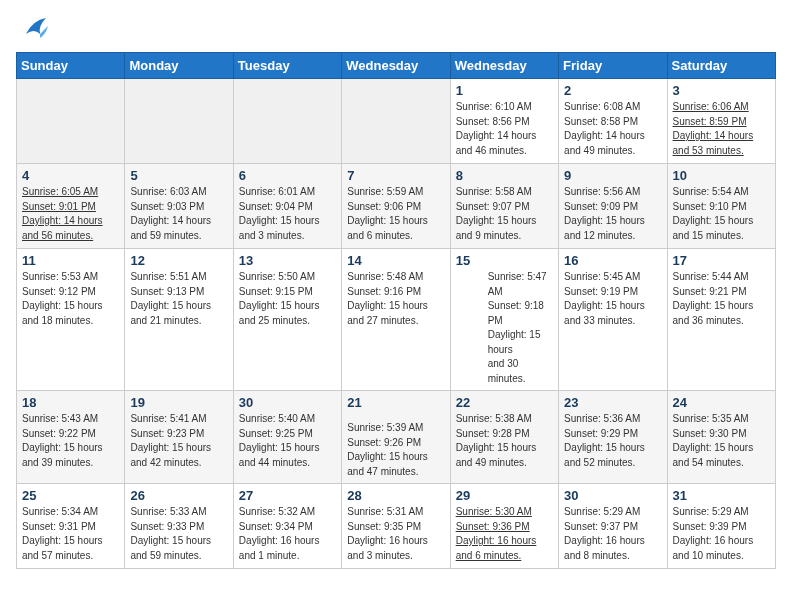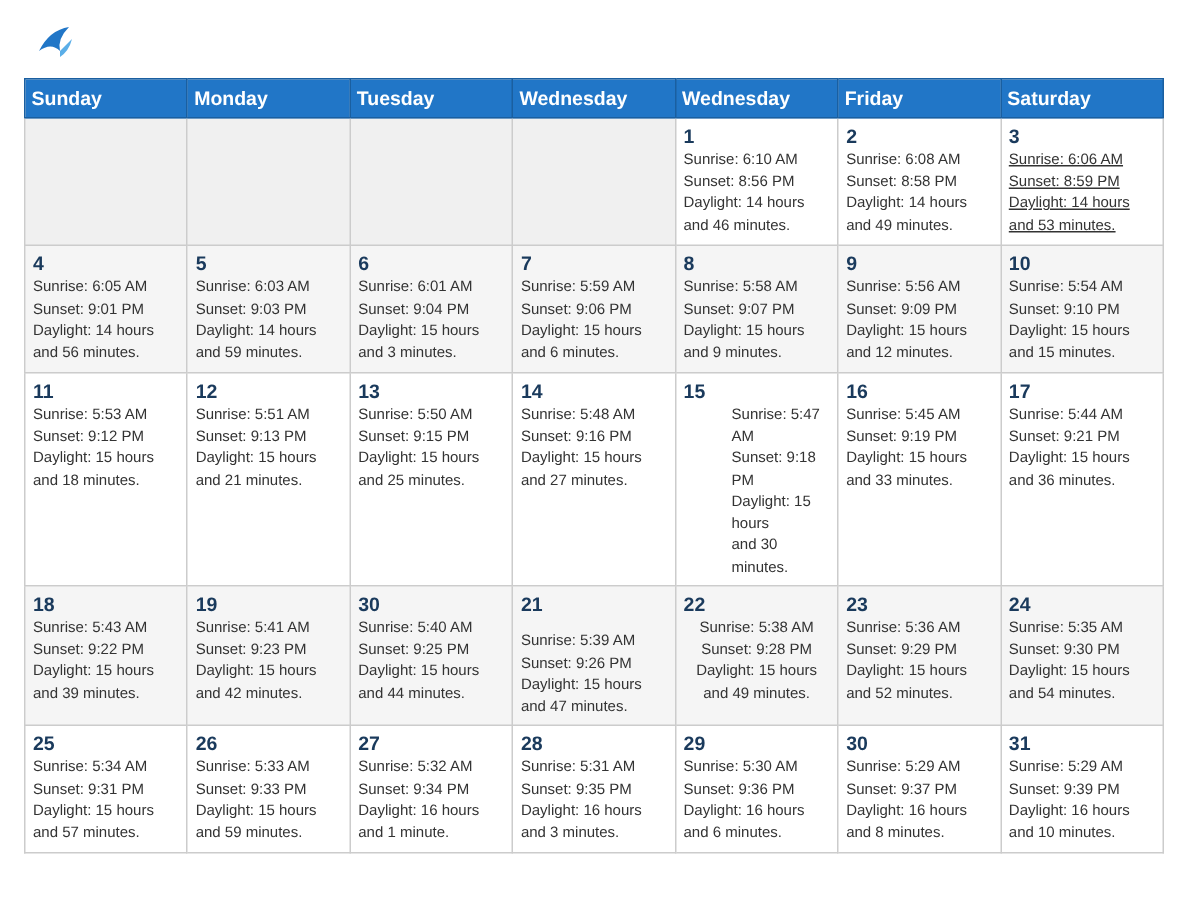--- a/index.html
+++ b/index.html
@@ -144,21 +144,21 @@
           <span class="day-num">3</span>
           <div class="day-info" style="white-space: pre-line; text-decoration: underline;">Sunrise: 6:06 AM
 Sunset: 8:59 PM
 Daylight: 14 hours
 and 53 minutes.</div>
         </td>
       </tr>
       <tr class="row-even">
         <td>
           <span class="day-num">4</span>
-          <div class="day-info" style="white-space: pre-line;">Sunrise: 6:05 AM
+          <div class="day-info" style="white-space: pre-line; text-decoration: underline;">Sunrise: 6:05 AM
 Sunset: 9:01 PM
 Daylight: 14 hours
 and 56 minutes.</div>
         </td>
         <td>
           <span class="day-num">5</span>
           <div class="day-info" style="white-space: pre-line;">Sunrise: 6:03 AM
 Sunset: 9:03 PM
 Daylight: 14 hours
 and 59 minutes.</div>
@@ -274,21 +274,21 @@
         </td>
         <td>
           <span class="day-num">21</span>
           <div class="day-info" style="white-space: pre-line; margin-top: 11px;">Sunrise: 5:39 AM
 Sunset: 9:26 PM
 Daylight: 15 hours
 and 47 minutes.</div>
         </td>
         <td>
           <span class="day-num">22</span>
-          <div class="day-info" style="white-space: pre-line; text-align: center;">Sunrise: 5:38 AM
+          <div class="day-info" style="white-space: pre-line;">Sunrise: 5:38 AM
 Sunset: 9:28 PM
 Daylight: 15 hours
 and 49 minutes.</div>
         </td>
         <td>
           <span class="day-num">23</span>
           <div class="day-info" style="white-space: pre-line;">Sunrise: 5:36 AM
 Sunset: 9:29 PM
 Daylight: 15 hours
 and 52 minutes.</div>
@@ -325,21 +325,21 @@
         </td>
         <td>
           <span class="day-num">28</span>
           <div class="day-info" style="white-space: pre-line;">Sunrise: 5:31 AM
 Sunset: 9:35 PM
 Daylight: 16 hours
 and 3 minutes.</div>
         </td>
         <td>
           <span class="day-num">29</span>
-          <div class="day-info" style="white-space: pre-line;">Sunrise: 5:30 AM
+          <div class="day-info" style="white-space: pre-line; text-decoration: underline;">Sunrise: 5:30 AM
 Sunset: 9:36 PM
 Daylight: 16 hours
 and 6 minutes.</div>
         </td>
         <td>
           <span class="day-num">30</span>
           <div class="day-info" style="white-space: pre-line;">Sunrise: 5:29 AM
 Sunset: 9:37 PM
 Daylight: 16 hours
 and 8 minutes.</div>

